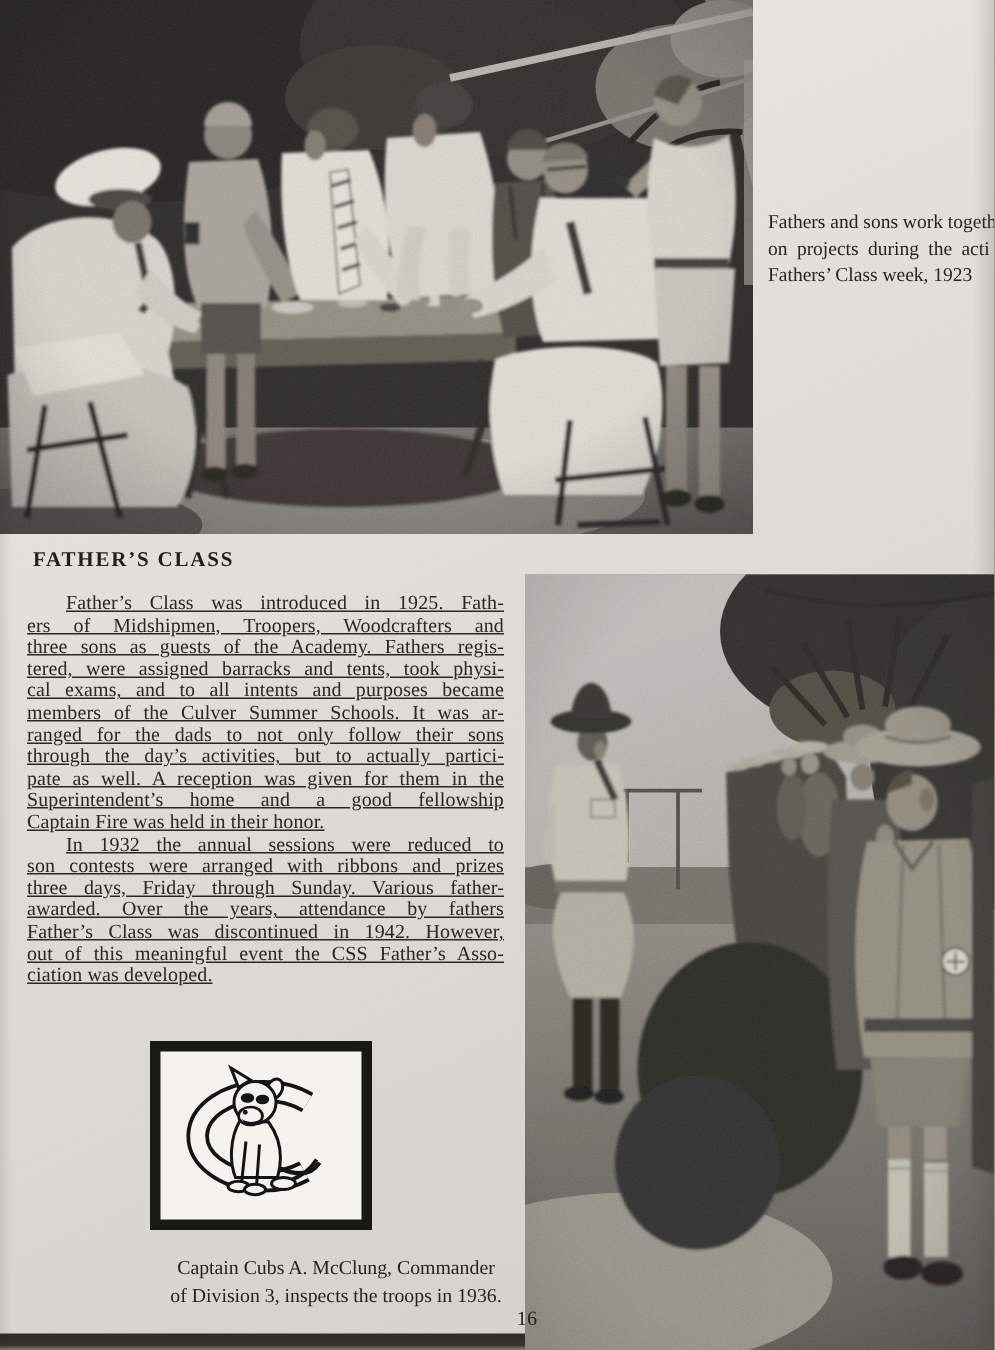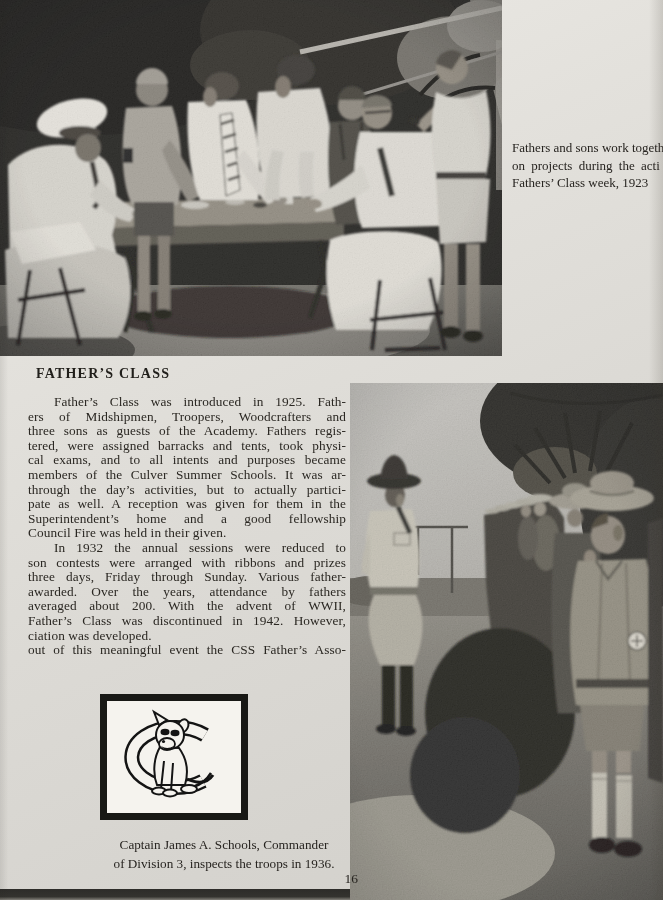--- a/index.html
+++ b/index.html
@@ -16,25 +16,25 @@
 
   .photo-top{position:absolute;left:0;top:0;width:502px;height:356px;background:#1d1c19;}
   .photo-right{position:absolute;left:350px;top:383px;width:313px;height:517px;background:#8a877e;}
   .photo-top svg,.photo-right svg{display:block;width:100%;height:100%;}
 
   .top-caption{position:absolute;left:512px;top:139px;width:151px;overflow:hidden;
     font-size:13px;line-height:17.5px;color:#272420;}
   .top-caption .cap-line{white-space:nowrap;overflow:hidden;}
   .top-caption .cap-line.sp{word-spacing:3px;}
 
-  .heading{position:absolute;left:36px;top:366px;font-size:14px;font-weight:bold;
+  .heading{position:absolute;left:22px;top:366px;font-size:14px;font-weight:bold;
     letter-spacing:1.2px;color:#211f1b;}
 
-  .article-body{position:absolute;left:28px;top:395px;width:318px;
-    font-size:13.3px;line-height:14.6px;letter-spacing:0.1px;color:#2a2722;}
+  .article-body{position:absolute;left:18px;top:395px;width:318px;
+    font-size:13.3px;line-height:14.6px;letter-spacing:0.1px;color:#2a2722;text-decoration:underline;}
   .jl{text-align:justify;text-align-last:justify;white-space:normal;}
   .jl.last{text-align-last:left;}
   .jl.ind{text-indent:26px;}
 
   .emblem-box{position:absolute;left:100px;top:694px;width:134px;height:112px;
     border:7px solid #181815;background:#f5f3ee;}
   .emblem-box svg{display:block;width:100%;height:100%;}
 
   .bottom-caption{position:absolute;left:100px;top:836px;width:248px;text-align:center;
     font-size:13.2px;line-height:18.5px;color:#26231f;}
@@ -171,32 +171,32 @@
 
   <div class="heading">FATHER’S CLASS</div>
 
   <div class="article-body">
     <div class="jl ind">Father’s Class was introduced in 1925. Fath-</div>
     <div class="jl">ers of Midshipmen, Troopers, Woodcrafters and</div>
     <div class="jl">three sons as guests of the Academy. Fathers regis-</div>
     <div class="jl">tered, were assigned barracks and tents, took physi-</div>
     <div class="jl">cal exams, and to all intents and purposes became</div>
     <div class="jl">members of the Culver Summer Schools. It was ar-</div>
+    <div class="jl">ranged for the dads to not only follow their sons</div>
     <div class="jl">through the day’s activities, but to actually partici-</div>
     <div class="jl">pate as well. A reception was given for them in the</div>
     <div class="jl">Superintendent’s home and a good fellowship</div>
-    <div class="jl last">Council Fire was held in their given.</div>
+    <div class="jl last">Captain Fire was held in their honor.</div>
     <div class="jl ind">In 1932 the annual sessions were reduced to</div>
     <div class="jl">son contests were arranged with ribbons and prizes</div>
     <div class="jl">three days, Friday through Sunday. Various father-</div>
     <div class="jl">awarded. Over the years, attendance by fathers</div>
-    <div class="jl">averaged about 200. With the advent of WWII,</div>
     <div class="jl">Father’s Class was discontinued in 1942. However,</div>
+    <div class="jl">out of this meaningful event the CSS Father’s Asso-</div>
     <div class="jl last">ciation was developed.</div>
-    <div class="jl">out of this meaningful event the CSS Father’s Asso-</div>
   </div>
 
   <div class="emblem-box">
     <svg viewBox="0 0 134 112">
       <path d="M 98 34 A 44 30 0 1 0 96 80" fill="none" stroke="#141414" stroke-width="15"></path>
       <path d="M 98 34 A 44 30 0 1 0 96 80" fill="none" stroke="#f5f3ee" stroke-width="10"></path>
       <path d="M 104 72 Q 98 82 86 86" stroke="#141414" stroke-width="2.5" fill="none"></path>
       <path d="M 80 78 Q 98 86 106 74" fill="none" stroke="#141414" stroke-width="3"></path>
       <path d="M 53 46 C 46 58 46 74 50 84 L 78 84 C 82 70 80 58 72 47 Z" fill="#f5f3ee" stroke="#141414" stroke-width="2"></path>
       <path d="M 57 60 L 54 88 M 66 62 L 64 90" stroke="#141414" stroke-width="2" fill="none"></path>
@@ -315,21 +315,21 @@
         <ellipse cx="278" cy="466" rx="14" ry="8" fill="#12110e"></ellipse>
 
         <path d="M 298 140 L 313 135 L 313 400 L 298 395 Z" fill="#35332d"></path>
       </g>
       <rect width="313" height="517" fill="url(#vigB)"></rect>
       <rect width="313" height="517" filter="url(#grainB)" opacity="0.9"></rect>
     </svg>
   </div>
 
   <div class="bottom-caption">
-    <div>Captain James A. Schools, Commander</div>
+    <div>Captain Cubs A. McClung, Commander</div>
     <div>of Division 3, inspects the troops in 1936.</div>
   </div>
 
   <div class="page-number">16</div>
 
   <div class="bottom-band"></div>
 
   <div class="edge-shade-left"></div>
   <div class="edge-shade-right"></div>
 </div>

